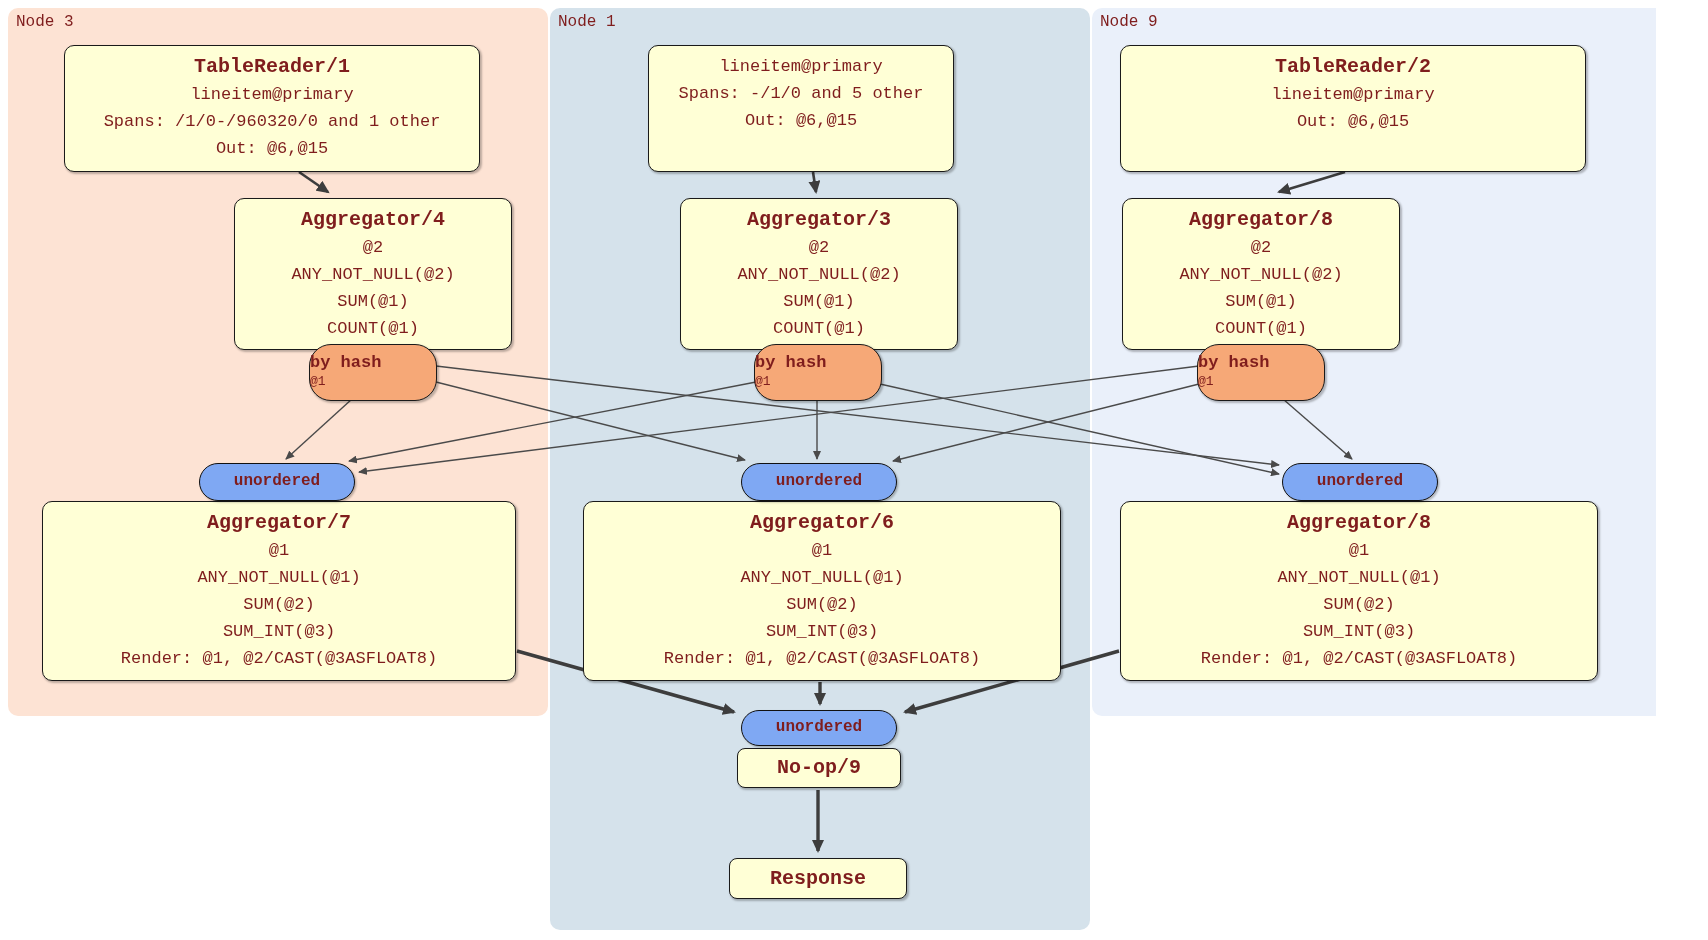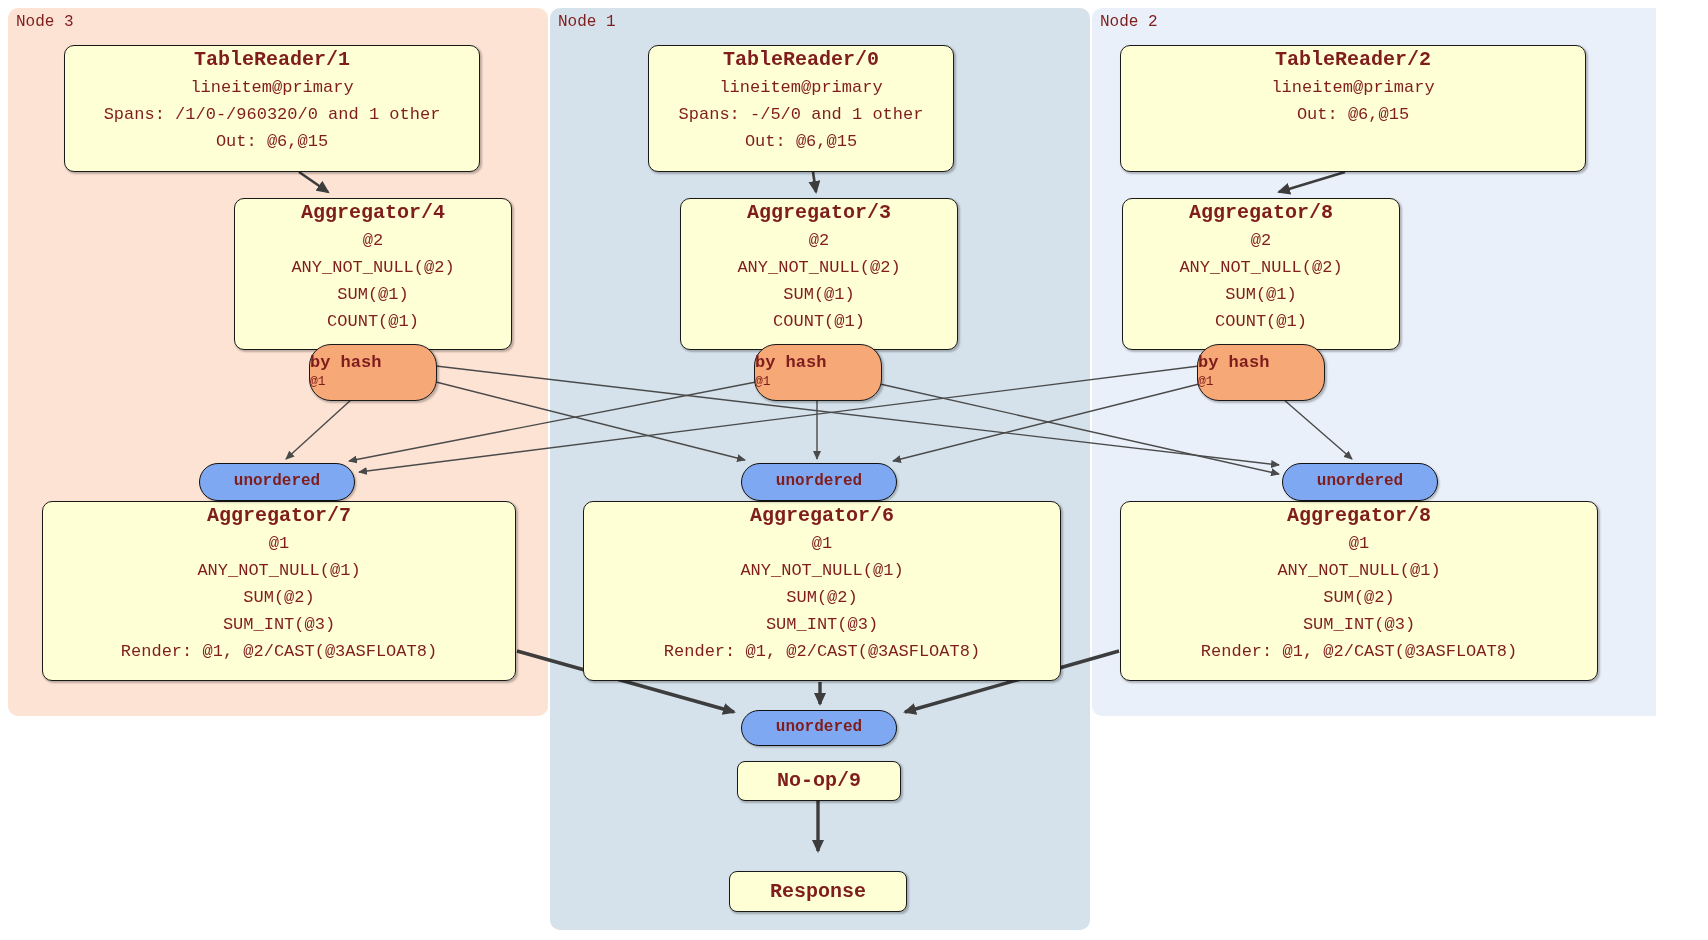--- a/index.html
+++ b/index.html
@@ -13,21 +13,21 @@
   .region-node3 { left:8px;   top:8px; width:540px; height:708px; background:#fde3d4; }
   .region-node1 { left:550px; top:8px; width:540px; height:922px; background:#d5e2eb; }
   .region-node2 { left:1092px;top:8px; width:610px; height:708px; background:#eaf0fa; }
   .region-label { position:absolute; font-size:16px; line-height:20px; }
 
   .edges { position:absolute; left:0; top:0; z-index:2; }
 
   .pbox {
     position:absolute; z-index:3; box-sizing:border-box;
     background:#ffffd6; border:1.6px solid #1a1a1a; border-radius:10px;
-    text-align:center; 
+    text-align:center; padding-top:7px;
     box-shadow:1.5px 1.5px 2px rgba(0,0,0,0.25);
   }
   .pbox .title { font-weight:bold; font-size:20px; line-height:28px; }
   .pbox .line  { font-size:17px; line-height:27px; }
 
   .router {
     position:absolute; z-index:4; box-sizing:border-box;
     background:#f6a877; border:1.6px solid #1a1a1a; border-radius:22px;
     box-shadow:1.5px 1.5px 2px rgba(0,0,0,0.25);
   }
@@ -39,34 +39,33 @@
     background:#7fa8f3; border:1.6px solid #111; border-radius:19px;
     text-align:center; font-weight:bold; font-size:16px;
     box-shadow:1.5px 1.5px 2px rgba(0,0,0,0.25);
   }
   .sync-row { width:156px; height:38px; line-height:35px; top:463px; }
   .mini {
     position:absolute; z-index:3; box-sizing:border-box;
     background:#ffffd6; border:1.6px solid #1a1a1a; border-radius:8px;
     text-align:center; font-weight:bold; font-size:20px;
     box-shadow:1.5px 1.5px 2px rgba(0,0,0,0.25);
-    margin-top:13px;
   }
 </style>
 </head>
 <body>
 
 <div class="canvas">
 
   <div class="region region-node3"></div>
   <div class="region region-node1"></div>
   <div class="region region-node2"></div>
   <div class="region-label" style="left:16px;top:12px;z-index:5">Node 3</div>
   <div class="region-label" style="left:558px;top:12px;z-index:5">Node 1</div>
-  <div class="region-label" style="left:1100px;top:12px;z-index:5">Node 2</div>
+  <div class="region-label" style="left:1100px;top:12px;z-index:5">Node 9</div>
 
   <svg class="edges" width="1708" height="940" viewBox="0 0 1708 940">
     <defs>
       <marker id="ah-s" markerUnits="userSpaceOnUse" markerWidth="10" markerHeight="8" refX="8" refY="4" orient="auto">
         <path d="M0,0 L9,4 L0,8 z" fill="#4a4a4a"></path>
       </marker>
       <marker id="ah-b" markerUnits="userSpaceOnUse" markerWidth="14" markerHeight="12" refX="11" refY="6" orient="auto">
         <path d="M0,0 L13,6 L0,12 z" fill="#3d3d3d"></path>
       </marker>
     </defs>
@@ -92,23 +91,22 @@
     <line x1="818" y1="790" x2="818" y2="851" stroke="#3d3d3d" stroke-width="3.4" marker-end="url(#ah-b)"></line>
   </svg>
 
   <div class="pbox" style="left:64px;top:45px;width:416px;height:127px">
     <div class="title">TableReader/1</div>
     <div class="line">lineitem@primary</div>
     <div class="line">Spans: /1/0-/960320/0 and 1 other</div>
     <div class="line">Out: @6,@15</div>
   </div>
   <div class="pbox" style="left:648px;top:45px;width:306px;height:127px">
-    <div class="title">TableReader/0</div>
     <div class="line">lineitem@primary</div>
-    <div class="line">Spans: -/5/0 and 1 other</div>
+    <div class="line">Spans: -/1/0 and 5 other</div>
     <div class="line">Out: @6,@15</div>
   </div>
   <div class="pbox" style="left:1120px;top:45px;width:466px;height:127px">
     <div class="title">TableReader/2</div>
     <div class="line">lineitem@primary</div>
     <div class="line">Out: @6,@15</div>
   </div>
 
   <div class="pbox" style="left:234px;top:198px;width:278px;height:152px">
     <div class="title">Aggregator/4</div>

